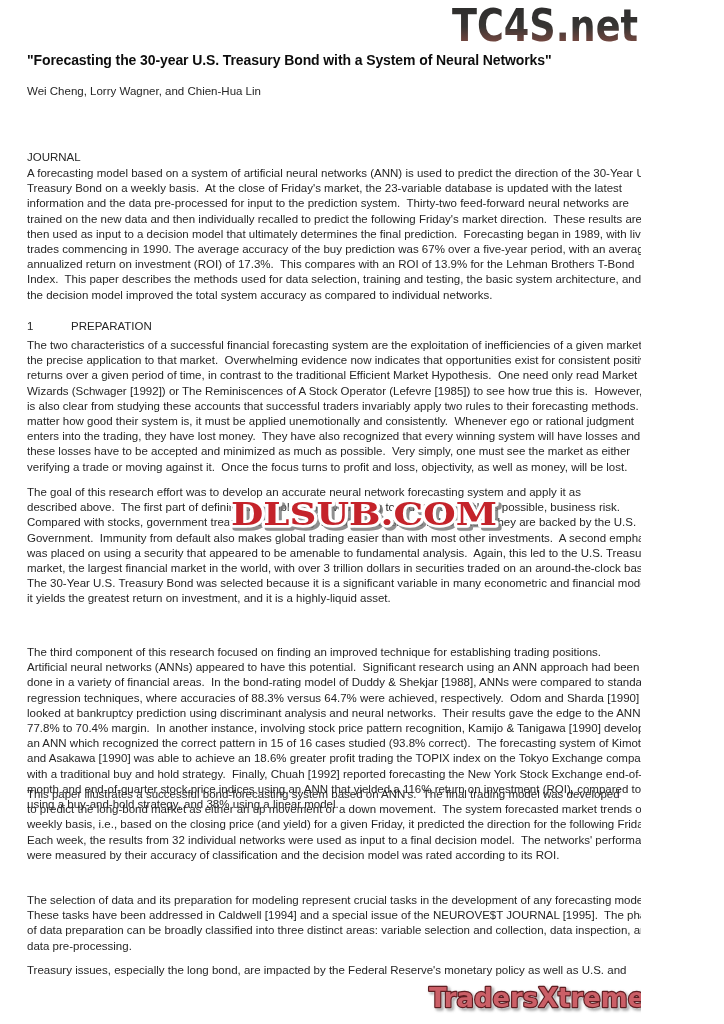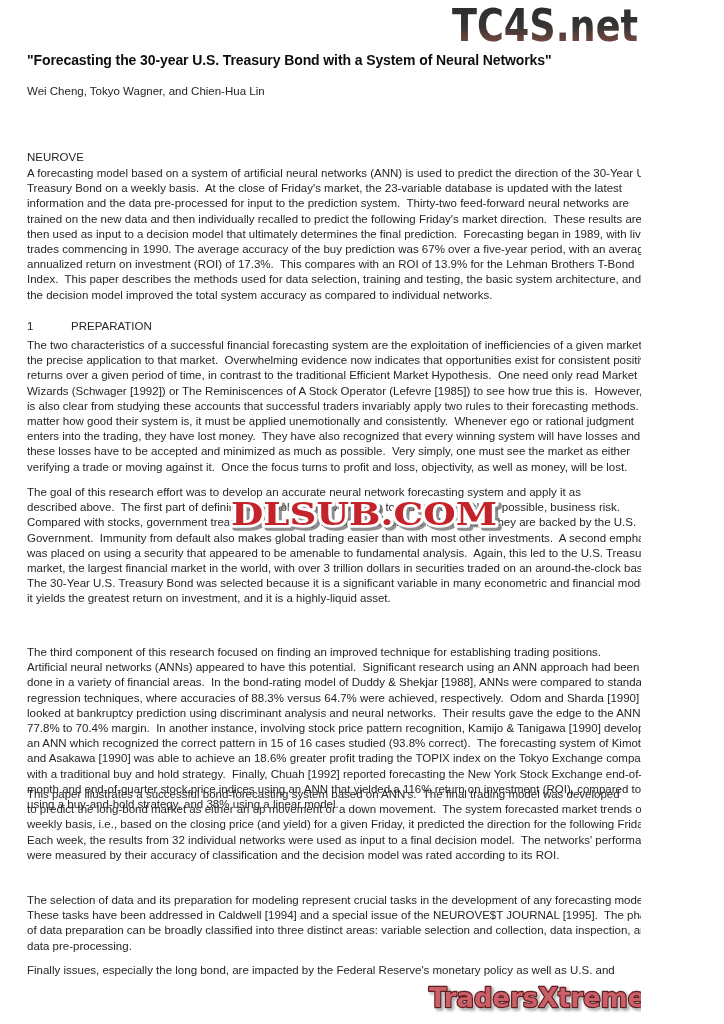--- a/index.html
+++ b/index.html
@@ -108,24 +108,24 @@
         <stop offset="0.52" stop-color="#373533"></stop>
         <stop offset="0.8" stop-color="#6f463f"></stop>
         <stop offset="1" stop-color="#8e564a"></stop>
       </linearGradient>
     </defs>
     <text class="logo-text" x="190" y="38" text-anchor="end" fill="url(#logoGrad)" textLength="186" lengthAdjust="spacingAndGlyphs">TC4S.net</text>
   </svg>
 
   <h1 class="title">"Forecasting the 30-year U.S. Treasury Bond with a System of Neural Networks"</h1>
 
-  <div class="authors">Wei Cheng, Tokyo Wagner, and Chien-Hua Lin</div>
+  <div class="authors">Wei Cheng, Lorry Wagner, and Chien-Hua Lin</div>
 
 
-  <div class="abs-heading">NEUROVE</div>
+  <div class="abs-heading">JOURNAL</div>
 
   <div class="para" style="top:166px">A forecasting model based on a system of artificial neural networks (ANN) is used to predict the direction of the 30-Year U.S.
 Treasury Bond on a weekly basis.  At the close of Friday's market, the 23-variable database is updated with the latest
 information and the data pre-processed for input to the prediction system.  Thirty-two feed-forward neural networks are
 trained on the new data and then individually recalled to predict the following Friday's market direction.  These results are
 then used as input to a decision model that ultimately determines the final prediction.  Forecasting began in 1989, with live
 trades commencing in 1990. The average accuracy of the buy prediction was 67% over a five-year period, with an average
 annualized return on investment (ROI) of 17.3%.  This compares with an ROI of 13.9% for the Lehman Brothers T-Bond
 Index.  This paper describes the methods used for data selection, training and testing, the basic system architecture, and how
 the decision model improved the total system accuracy as compared to individual networks.</div>
@@ -170,21 +170,21 @@
 weekly basis, i.e., based on the closing price (and yield) for a given Friday, it predicted the direction for the following Friday.
 Each week, the results from 32 individual networks were used as input to a final decision model.  The networks' performance
 were measured by their accuracy of classification and the decision model was rated according to its ROI.</div>
 
 
   <div class="para" style="top:893px">The selection of data and its preparation for modeling represent crucial tasks in the development of any forecasting model.
 These tasks have been addressed in Caldwell [1994] and a special issue of the NEUROVE$T JOURNAL [1995].  The phases
 of data preparation can be broadly classified into three distinct areas: variable selection and collection, data inspection, and
 data pre-processing.</div>
 
-  <div class="para" style="top:963px">Finally issues, especially the long bond, are impacted by the Federal Reserve's monetary policy as well as U.S. and</div>
+  <div class="para" style="top:963px">Treasury issues, especially the long bond, are impacted by the Federal Reserve's monetary policy as well as U.S. and</div>
 
   <svg class="wm-dlsub" width="280" height="40" viewBox="0 0 280 40">
     <text class="wm-dlsub-text" x="140" y="30" text-anchor="middle" textLength="266" lengthAdjust="spacingAndGlyphs">DLSUB.COM</text>
   </svg>
 
   <svg class="wm-traders" width="296" height="36" viewBox="0 0 296 36">
     <text class="wm-traders-text" x="148" y="27" text-anchor="middle" textLength="286" lengthAdjust="spacingAndGlyphs">TradersXtreme.com</text>
   </svg>
 
 </div>

